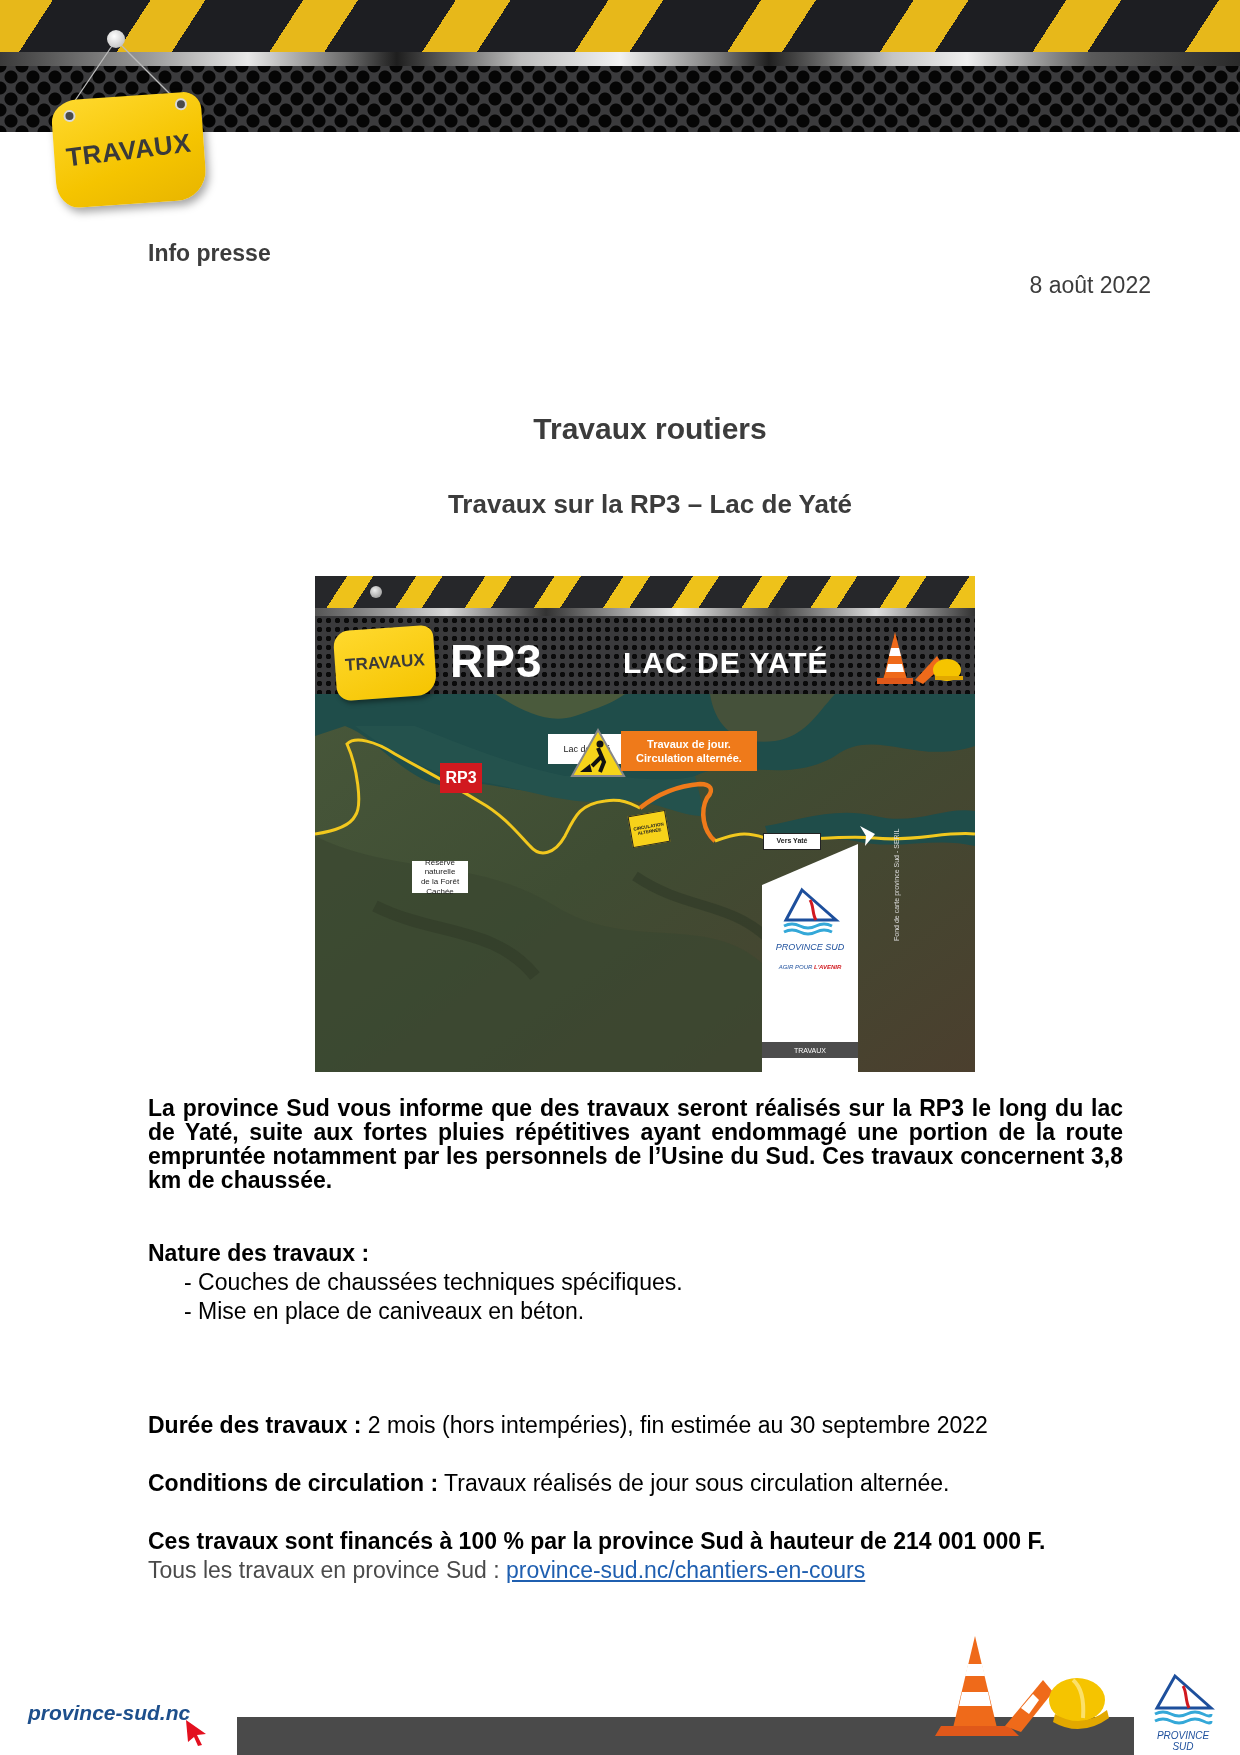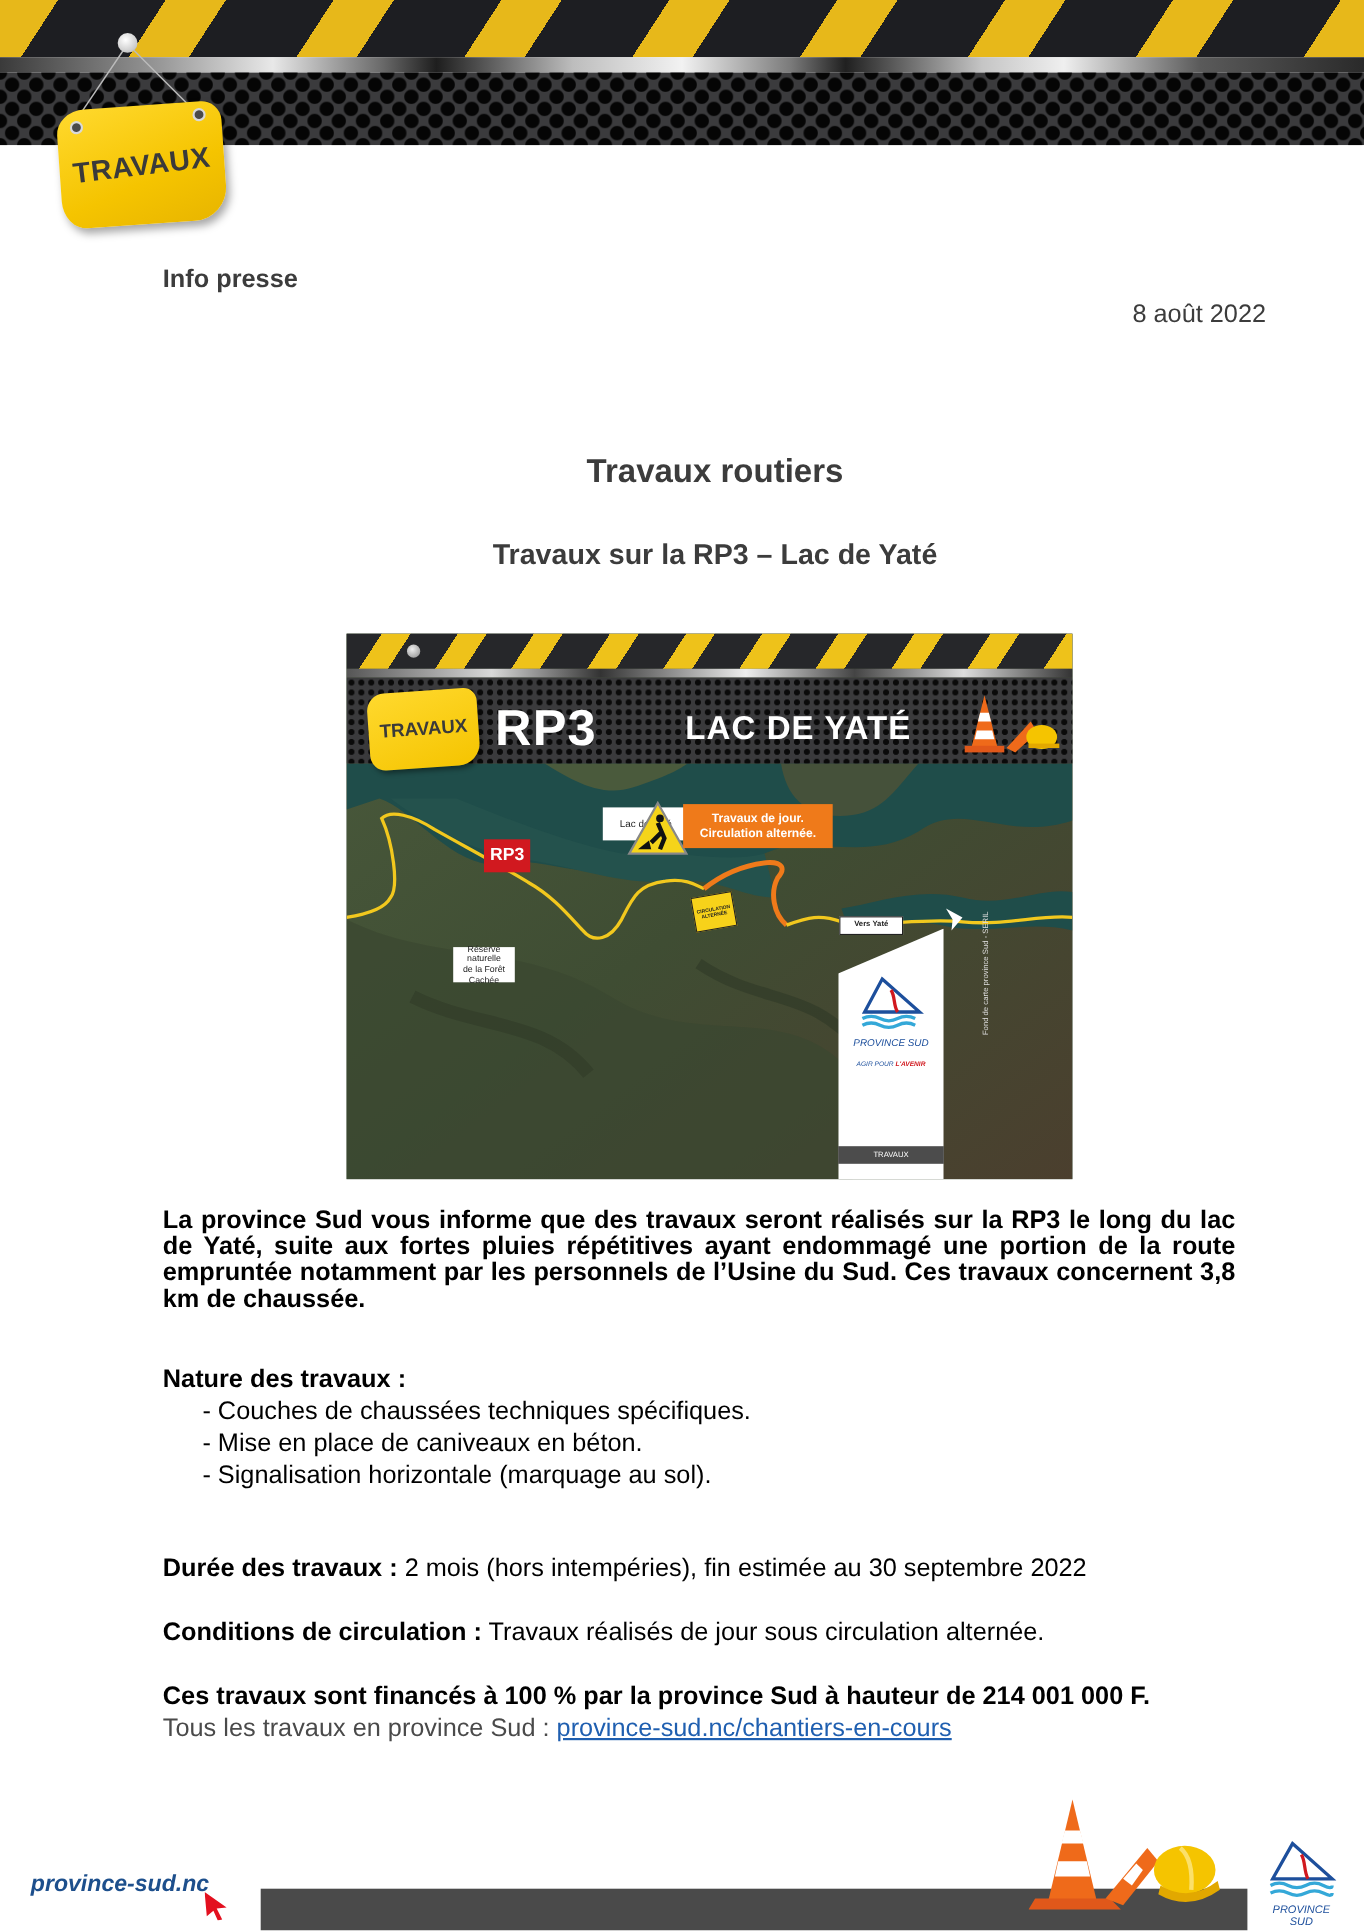--- a/index.html
+++ b/index.html
@@ -255,21 +255,20 @@
   <div class="ps-card-bar">TRAVAUX</div>
   <div class="map-credit">Fond de carte province Sud - SERIL</div>
 </div>
 
 <div class="content intro">La province Sud vous informe que des travaux seront réalisés sur la RP3 le long du lac de Yaté, suite aux fortes pluies répétitives ayant endommagé une portion de la route empruntée notamment par les personnels de l’Usine du Sud. Ces travaux concernent 3,8 km de chaussée.</div>
 
 <div class="content nature-head">Nature des travaux :</div>
 <ul class="content nature-list">
   <li>- Couches de chaussées techniques spécifiques.</li>
   <li>- Mise en place de caniveaux en béton.</li>
-  <li>- Signalisation horizontale (marquage au sol).</li>
 </ul>
 
 <div class="content duree line"><b>Durée des travaux :</b><span> 2 mois (hors intempéries), fin estimée au 30 septembre 2022</span></div>
 
 <div class="content conditions line"><b>Conditions de circulation :</b><span> Travaux réalisés de jour sous circulation alternée.</span></div>
 
 <div class="content financement line">Ces travaux sont financés à 100 % par la province Sud à hauteur de 214 001 000 F.</div>
 
 <div class="content all-works line"><span>Tous les travaux en province Sud : </span><a href="#">province-sud.nc/chantiers-en-cours</a></div>
 

